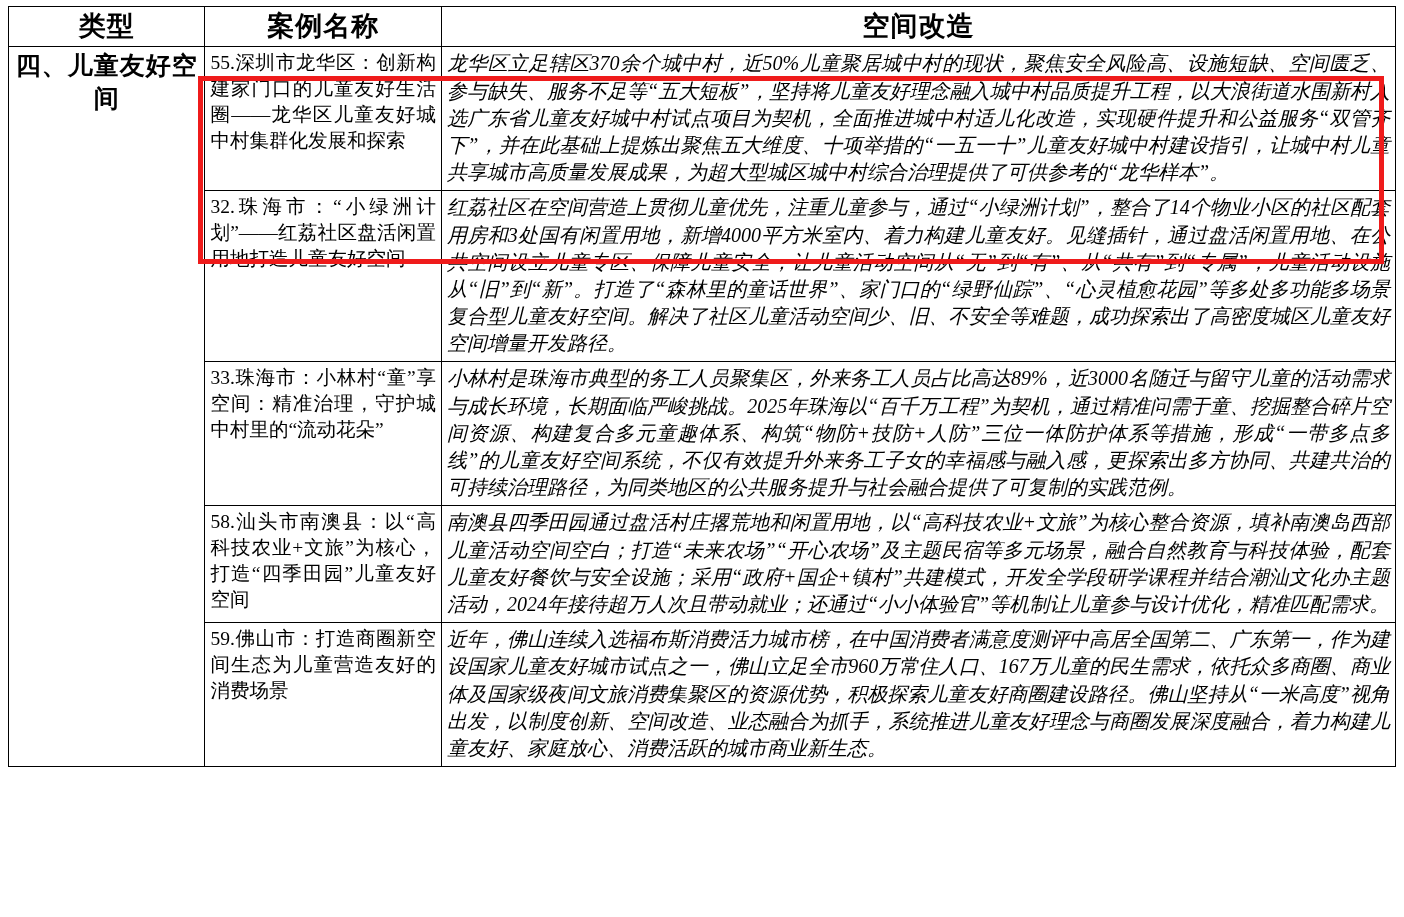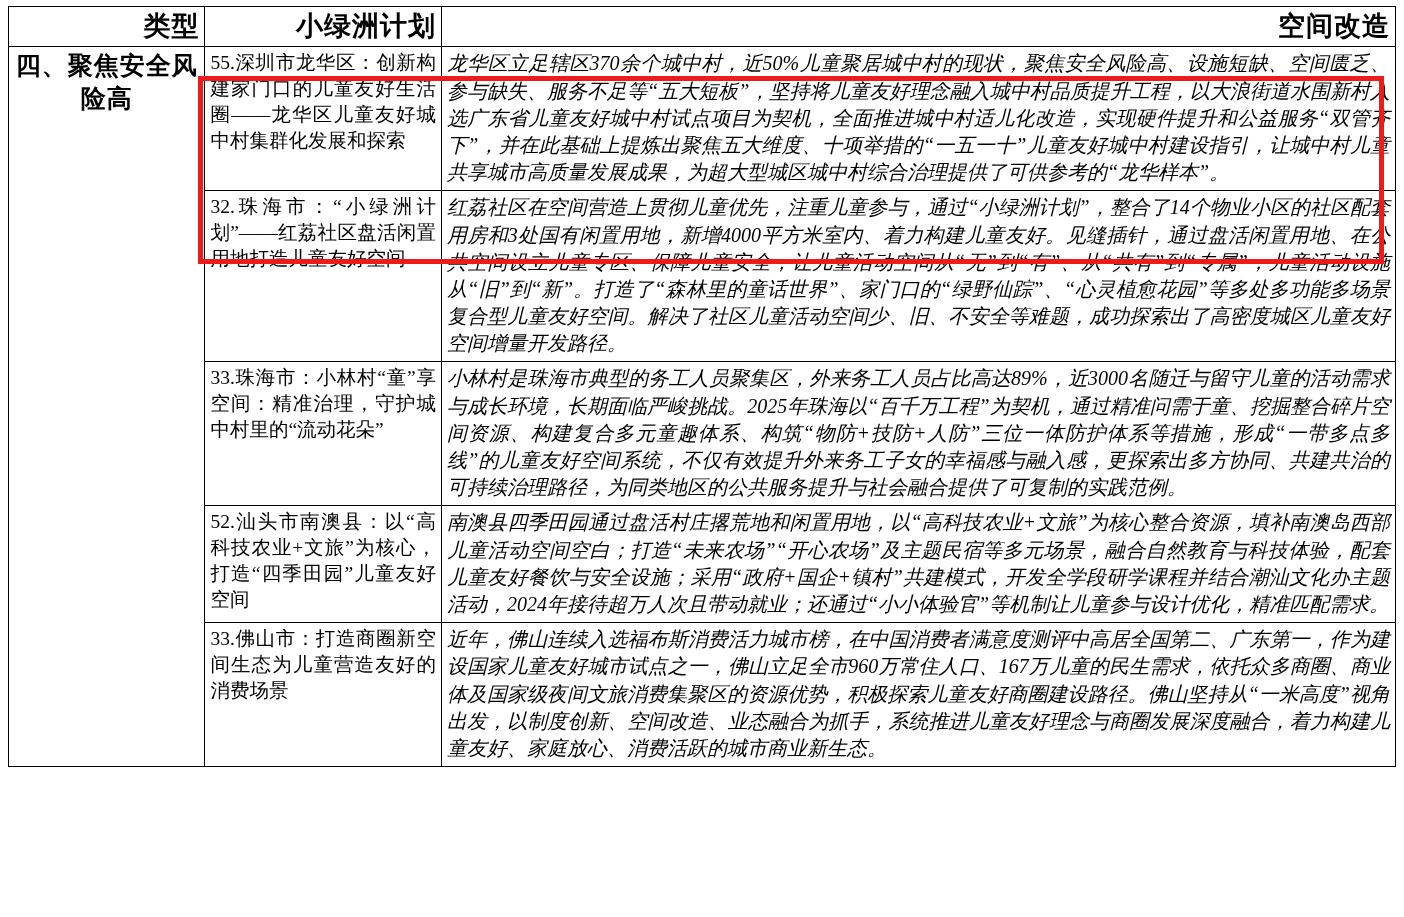--- a/index.html
+++ b/index.html
@@ -30,21 +30,21 @@
     border: 1px solid #000;
     vertical-align: top;
     padding: 3px 5px 4px 5px;
   }
   
   col.c-type  { width: 196px; }
   col.c-name  { width: 236px; }
   col.c-high  { width: 952px; }
 
   thead th {
-    text-align: right;
+    text-align: center;
     font-size: 27px;
     font-weight: bold;
     letter-spacing: 1px;
     padding: 9px 0 11px 0;
     vertical-align: middle;
     line-height: 1.2;
     margin-left: 48px;
   }
   td.type-cell {
     text-align: center;
@@ -91,42 +91,42 @@
 <div class="page">
   <table class="doc-table">
     <colgroup>
       <col class="c-type">
       <col class="c-name">
       <col class="c-high">
     </colgroup>
     <thead>
       <tr>
         <th>类型</th>
-        <th>小绿洲计划</th>
+        <th>案例名称</th>
         <th>空间改造</th>
       </tr>
     </thead>
     <tbody>
       <tr>
-        <td class="type-cell" rowspan="5">四、聚焦安全风险高</td>
+        <td class="type-cell" rowspan="5">四、儿童友好空间</td>
         <td class="name-cell">55.深圳市龙华区：创新构建家门口的儿童友好生活圈——龙华区儿童友好城中村集群化发展和探索</td>
         <td class="high-cell">龙华区立足辖区370余个城中村，近50%儿童聚居城中村的现状，聚焦安全风险高、设施短缺、空间匮乏、参与缺失、服务不足等“五大短板”，坚持将儿童友好理念融入城中村品质提升工程，以大浪街道水围新村入选广东省儿童友好城中村试点项目为契机，全面推进城中村适儿化改造，实现硬件提升和公益服务“双管齐下”，并在此基础上提炼出聚焦五大维度、十项举措的“一五一十”儿童友好城中村建设指引，让城中村儿童共享城市高质量发展成果，为超大型城区城中村综合治理提供了可供参考的“龙华样本”。</td>
       </tr>
       <tr>
         <td class="name-cell">32.珠海市：“小绿洲计划”——红荔社区盘活闲置用地打造儿童友好空间</td>
         <td class="high-cell">红荔社区在空间营造上贯彻儿童优先，注重儿童参与，通过“小绿洲计划”，整合了14个物业小区的社区配套用房和3处国有闲置用地，新增4000平方米室内、着力构建儿童友好。见缝插针，通过盘活闲置用地、在公共空间设立儿童专区、保障儿童安全，让儿童活动空间从“无”到“有”、从“共有”到“专属”，儿童活动设施从“旧”到“新”。打造了“森林里的童话世界”、家门口的“绿野仙踪”、“心灵植愈花园”等多处多功能多场景复合型儿童友好空间。解决了社区儿童活动空间少、旧、不安全等难题，成功探索出了高密度城区儿童友好空间增量开发路径。</td>
       </tr>
       <tr>
         <td class="name-cell">33.珠海市：小林村“童”享空间：精准治理，守护城中村里的“流动花朵”</td>
         <td class="high-cell">小林村是珠海市典型的务工人员聚集区，外来务工人员占比高达89%，近3000名随迁与留守儿童的活动需求与成长环境，长期面临严峻挑战。2025年珠海以“百千万工程”为契机，通过精准问需于童、挖掘整合碎片空间资源、构建复合多元童趣体系、构筑“物防+技防+人防”三位一体防护体系等措施，形成“一带多点多线”的儿童友好空间系统，不仅有效提升外来务工子女的幸福感与融入感，更探索出多方协同、共建共治的可持续治理路径，为同类地区的公共服务提升与社会融合提供了可复制的实践范例。</td>
       </tr>
       <tr>
-        <td class="name-cell">52.汕头市南澳县：以“高科技农业+文旅”为核心，打造“四季田园”儿童友好空间</td>
+        <td class="name-cell">58.汕头市南澳县：以“高科技农业+文旅”为核心，打造“四季田园”儿童友好空间</td>
         <td class="high-cell">南澳县四季田园通过盘活村庄撂荒地和闲置用地，以“高科技农业+文旅”为核心整合资源，填补南澳岛西部儿童活动空间空白；打造“未来农场”“开心农场”及主题民宿等多元场景，融合自然教育与科技体验，配套儿童友好餐饮与安全设施；采用“政府+国企+镇村”共建模式，开发全学段研学课程并结合潮汕文化办主题活动，2024年接待超万人次且带动就业；还通过“小小体验官”等机制让儿童参与设计优化，精准匹配需求。</td>
       </tr>
       <tr>
-        <td class="name-cell">33.佛山市：打造商圈新空间生态为儿童营造友好的消费场景</td>
+        <td class="name-cell">59.佛山市：打造商圈新空间生态为儿童营造友好的消费场景</td>
         <td class="high-cell">近年，佛山连续入选福布斯消费活力城市榜，在中国消费者满意度测评中高居全国第二、广东第一，作为建设国家儿童友好城市试点之一，佛山立足全市960万常住人口、167万儿童的民生需求，依托众多商圈、商业体及国家级夜间文旅消费集聚区的资源优势，积极探索儿童友好商圈建设路径。佛山坚持从“一米高度”视角出发，以制度创新、空间改造、业态融合为抓手，系统推进儿童友好理念与商圈发展深度融合，着力构建儿童友好、家庭放心、消费活跃的城市商业新生态。</td>
       </tr>
     </tbody>
   </table>
   <div class="redbox" style="border-color: rgb(239, 27, 27);"></div>
 </div>
 
 </body></html>

